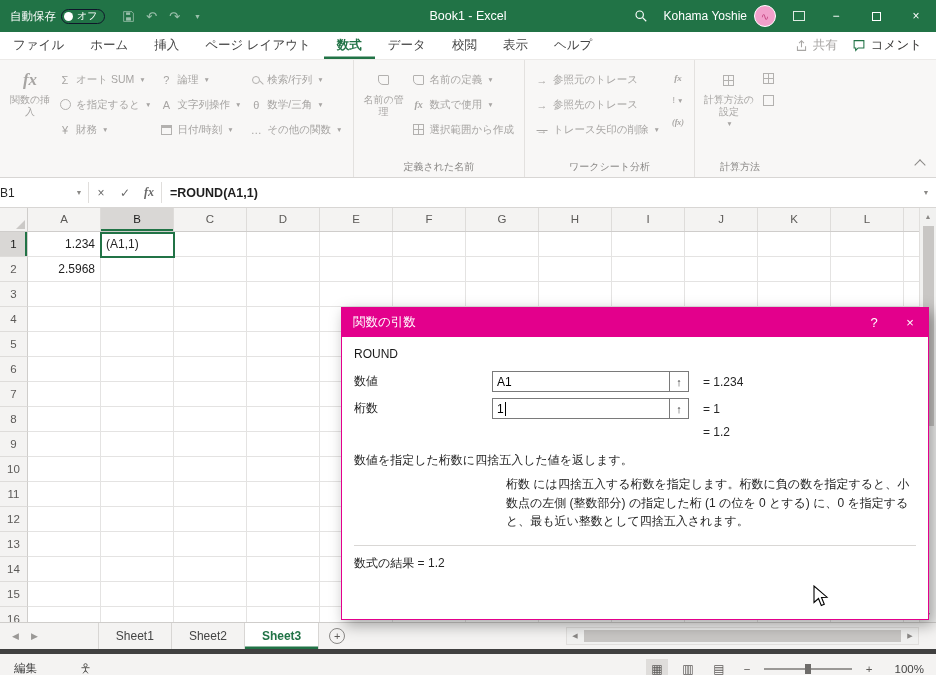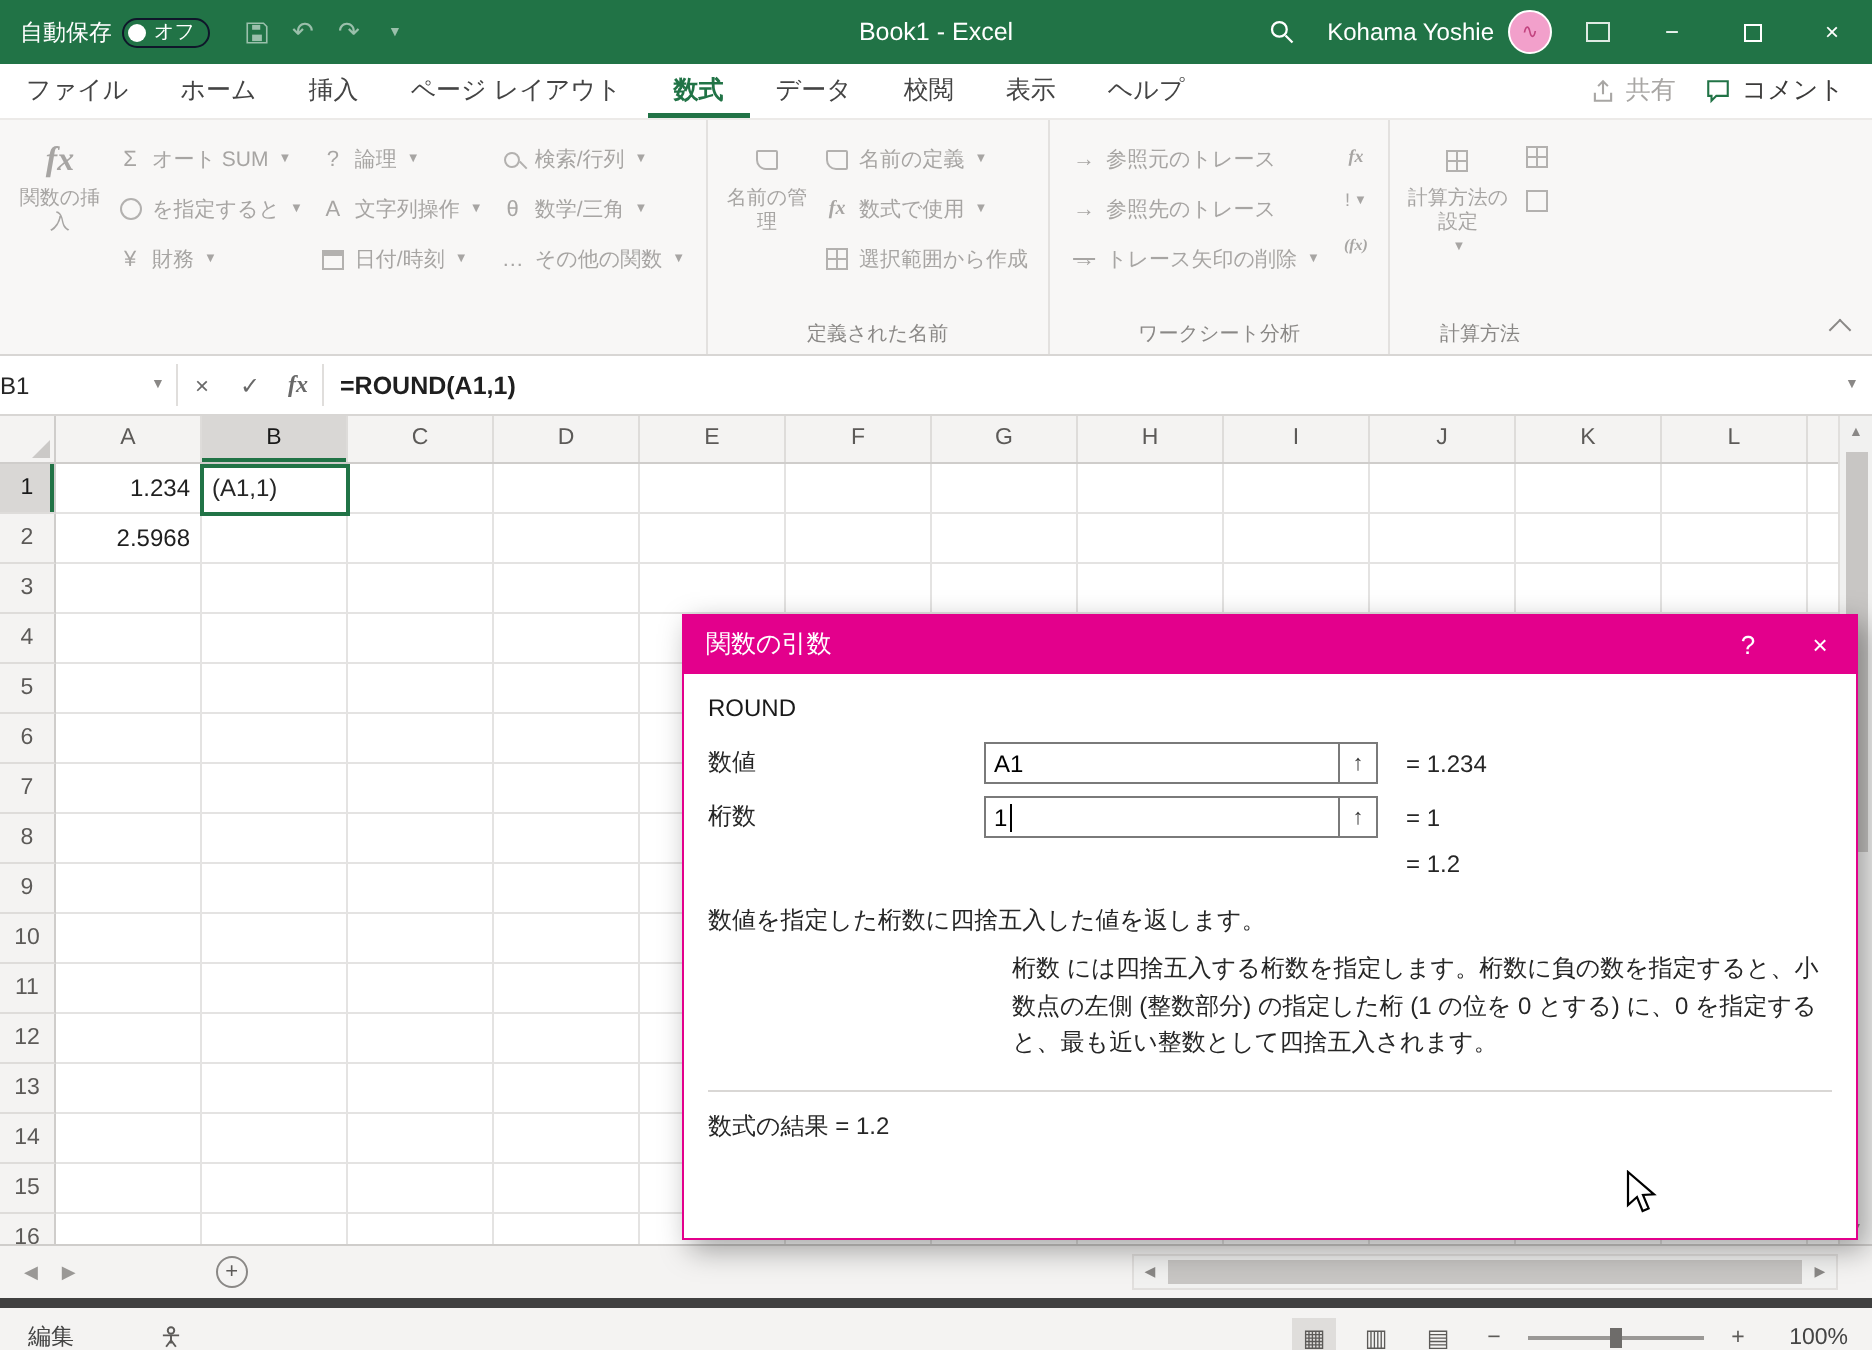--- a/index.html
+++ b/index.html
@@ -438,20 +438,25 @@
   <span class="vspacer"></span>
   <span class="varrow">▼</span>
 </div>
 
 <div class="tabstrip">
   <div class="tnav">
     <span>◀</span>
     <span>▶</span>
   </div>
   <div class="tabgap"></div>
+  <div style="display:flex" id="sheettabs">
+    <div class="stab">Sheet1</div>
+      <div class="stab">Sheet2</div>
+      <div class="stab active">Sheet3</div>
+  </div>
   <span class="addsheet">
       <span>+</span>
     </span>
   <div class="hscroll">
     <span class="harrow">◀</span>
     <span class="hthumb"></span>
     <span class="harrow">▶</span>
   </div>
 </div>
 

